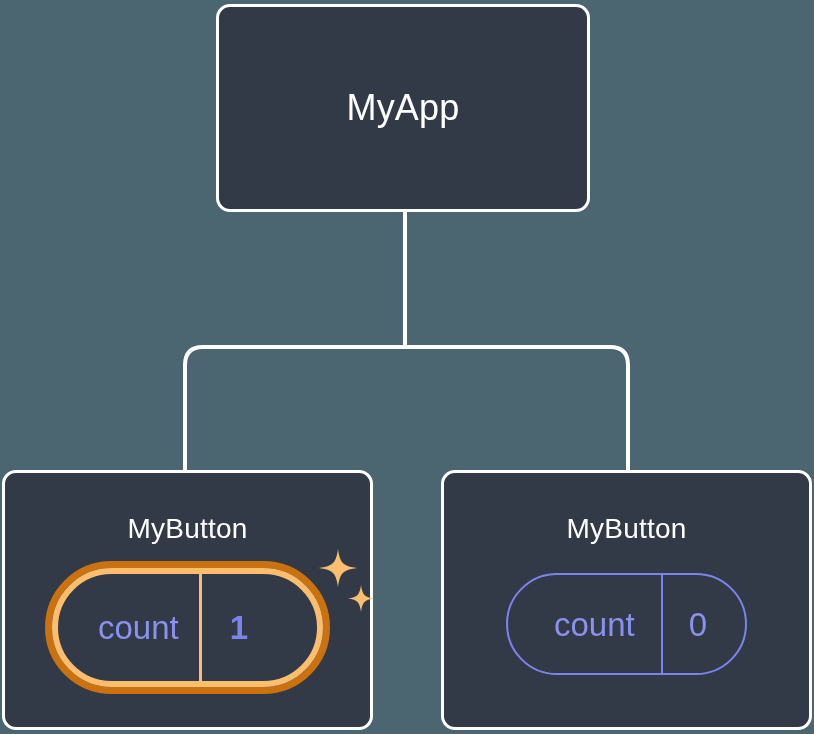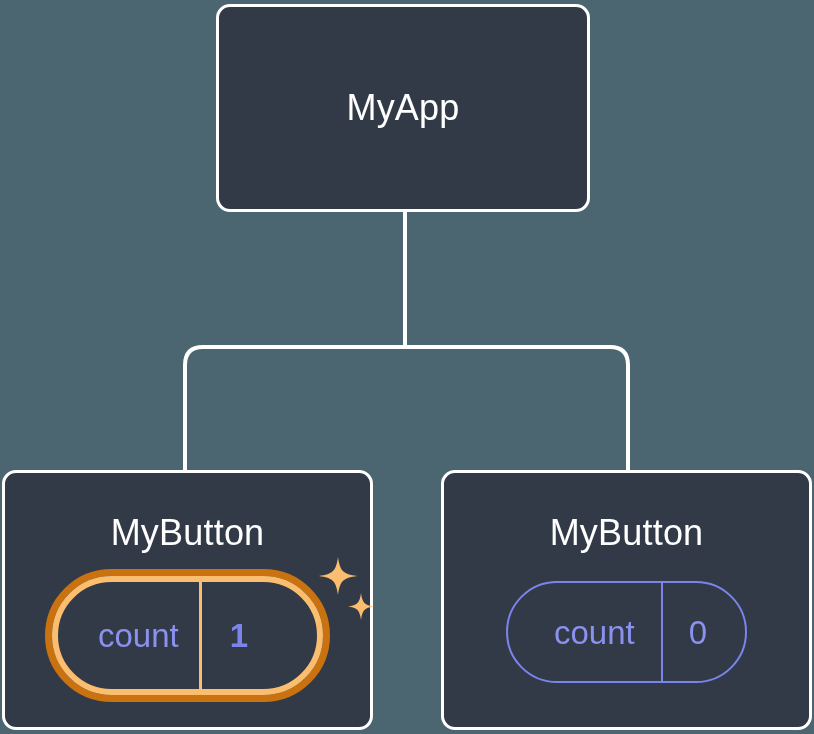--- a/index.html
+++ b/index.html
@@ -64,21 +64,21 @@
   .node-title {
     color: #ffffff;
     font-size: 36px;
     font-weight: 400;
     letter-spacing: 0.2px;
     line-height: 1;
     white-space: nowrap;
   }
   .node-child-left .node-title,
   .node-child-right .node-title {
-    font-size: 36px;
+    font-size: 28px;
   }
 
   
   .pill-wrap {
     position: relative;
     margin-top: 30px;
   }
   .pill {
     display: flex;
     align-items: stretch;

